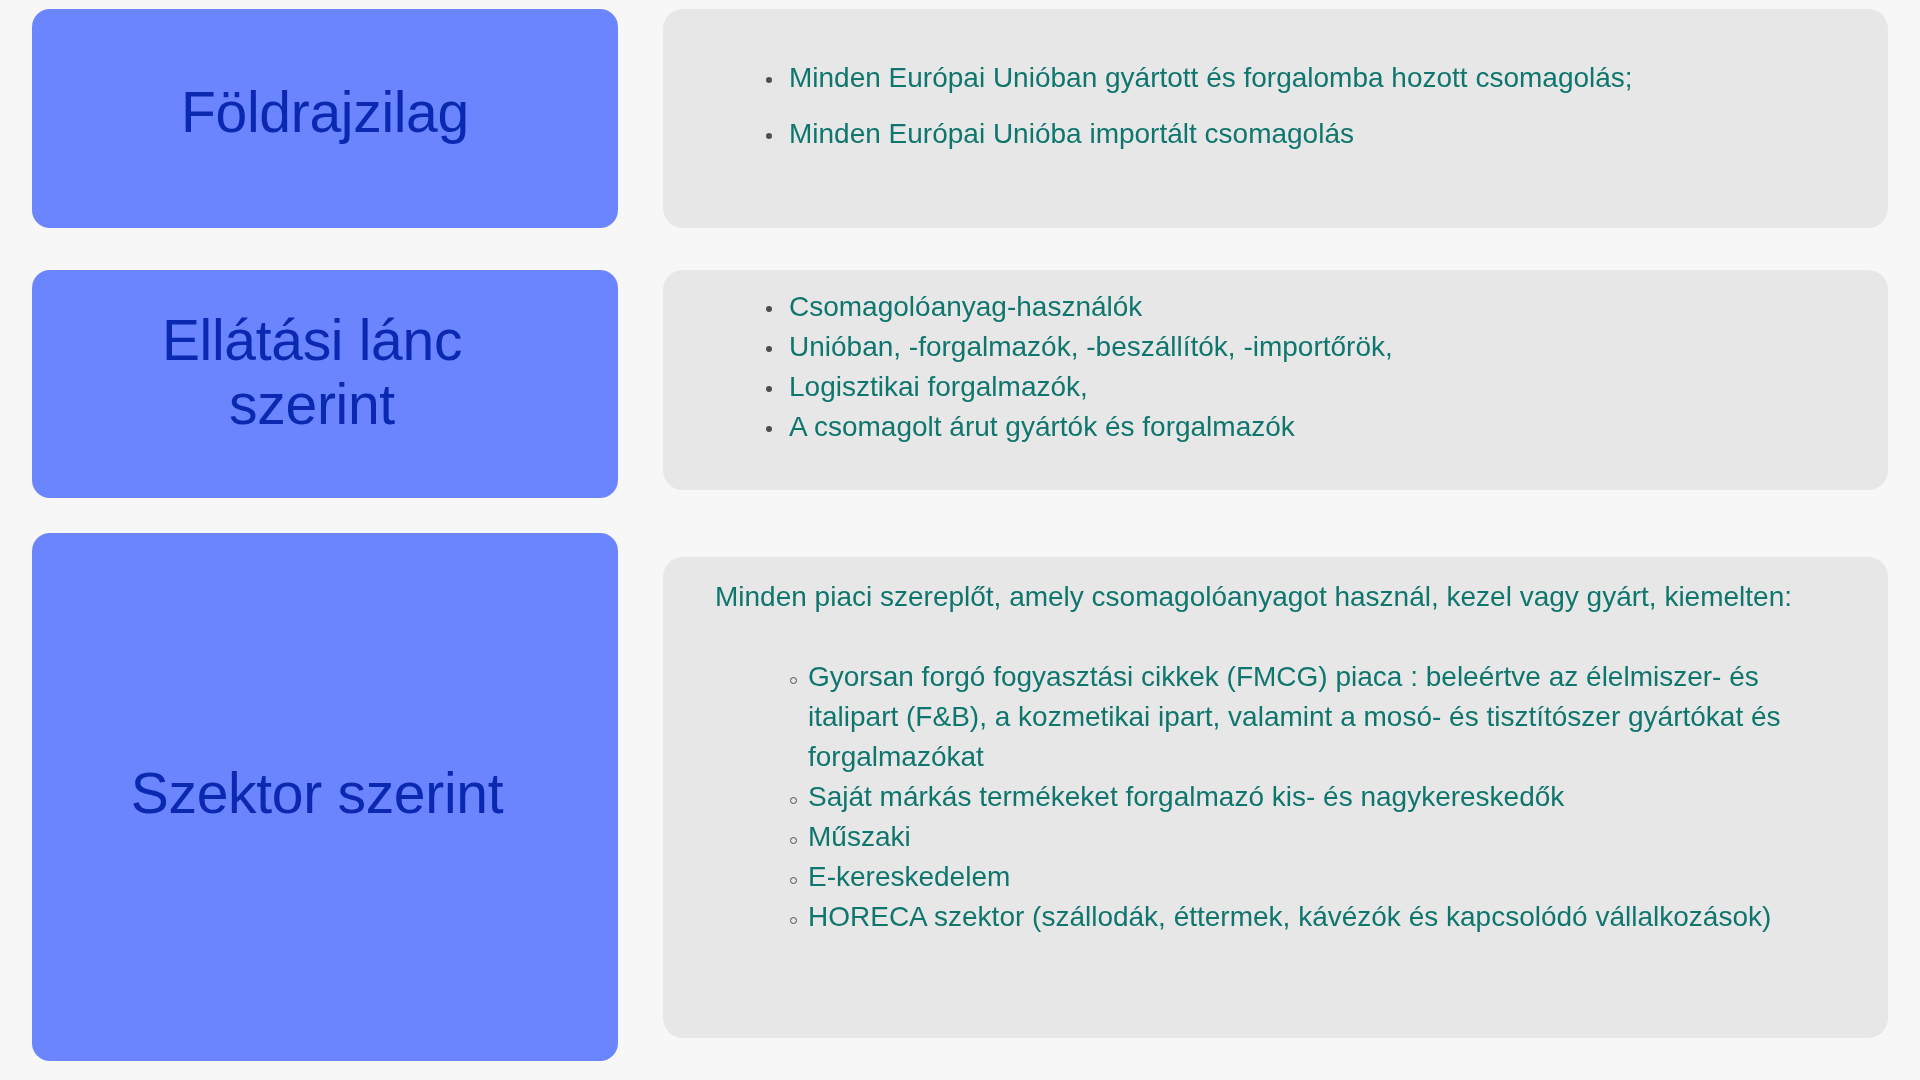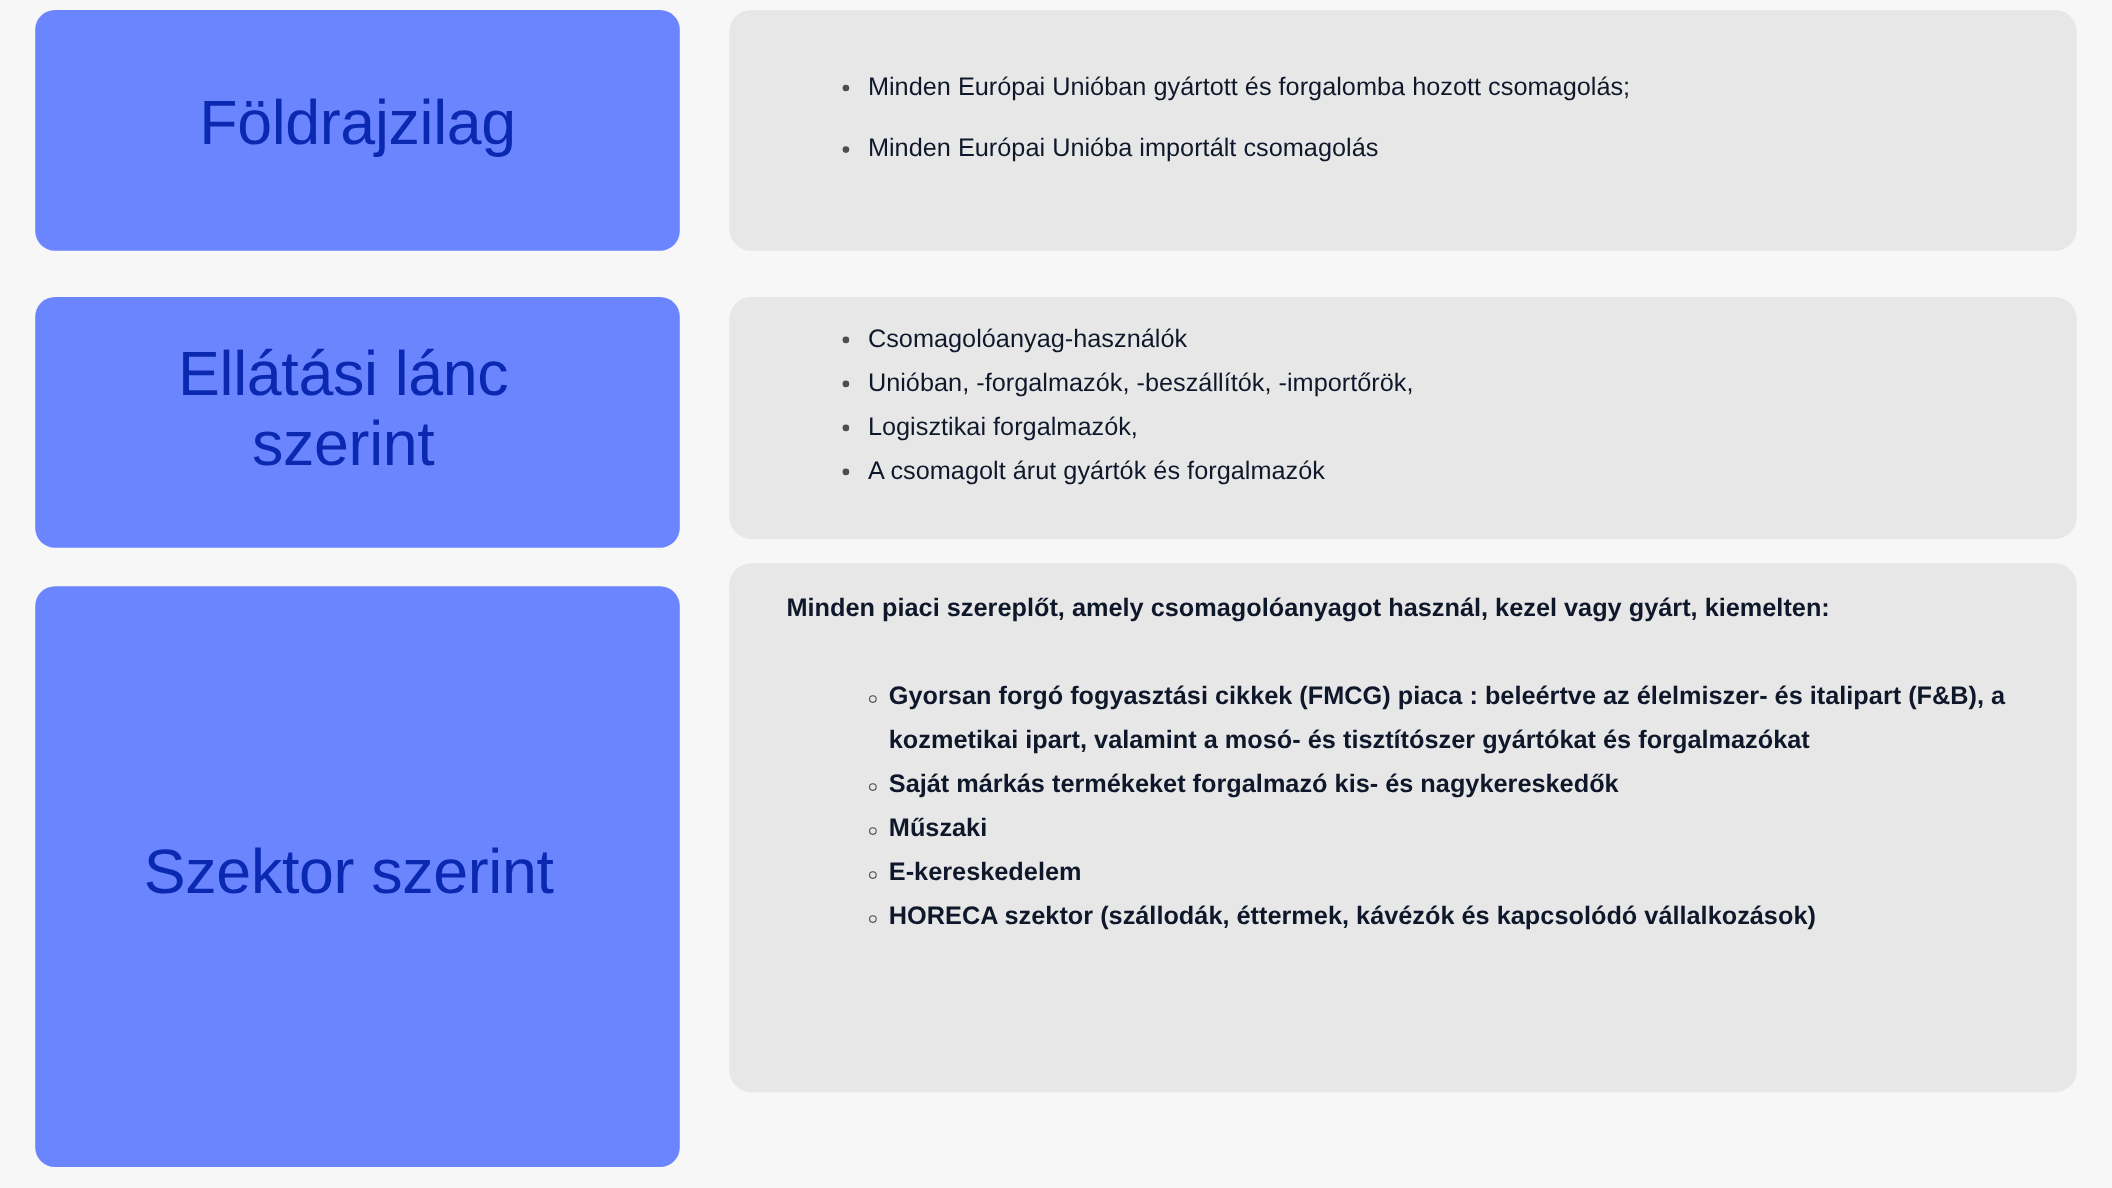--- a/index.html
+++ b/index.html
@@ -36,22 +36,22 @@
       text-align: center;
       letter-spacing: -0.3px;
     }
     .content-box {
       position: absolute;
       left: 663px;
       width: 1225px;
       background: #e7e7e7;
       border-radius: 20px;
       box-sizing: border-box;
-      color: #0f172a;
-      font-size: 23px;
+      color: #0f766e;
+      font-size: 28px;
     }
     ul {
       margin: 0;
       padding: 0;
       list-style: none;
     }
     .bul {
       position: relative;
       padding-left: 26px;
     }
@@ -91,21 +91,21 @@
     
     #row2-label { top: 270px; height: 228px; }
     #row2-label h2 { margin-top: -24px; margin-left: -26px; }
     #row2-content { top: 270px; height: 220px; }
     #row2-content ul { position: absolute; left: 100px; top: 17px; }
     #row2-content li { line-height: 40px; }
 
     
     #row3-label { top: 533px; height: 528px; }
     #row3-label h2 { margin-top: -8px; margin-left: -16px; }
-    #row3-content { top: 512px; height: 481px; font-weight: bold; }
+    #row3-content { top: 557px; height: 481px; }
     #row3-content .intro {
       position: absolute;
       left: 52px;
       top: 20px;
       width: 1100px;
       line-height: 40px;
     }
     #row3-content ul {
       position: absolute;
       left: 127px;

